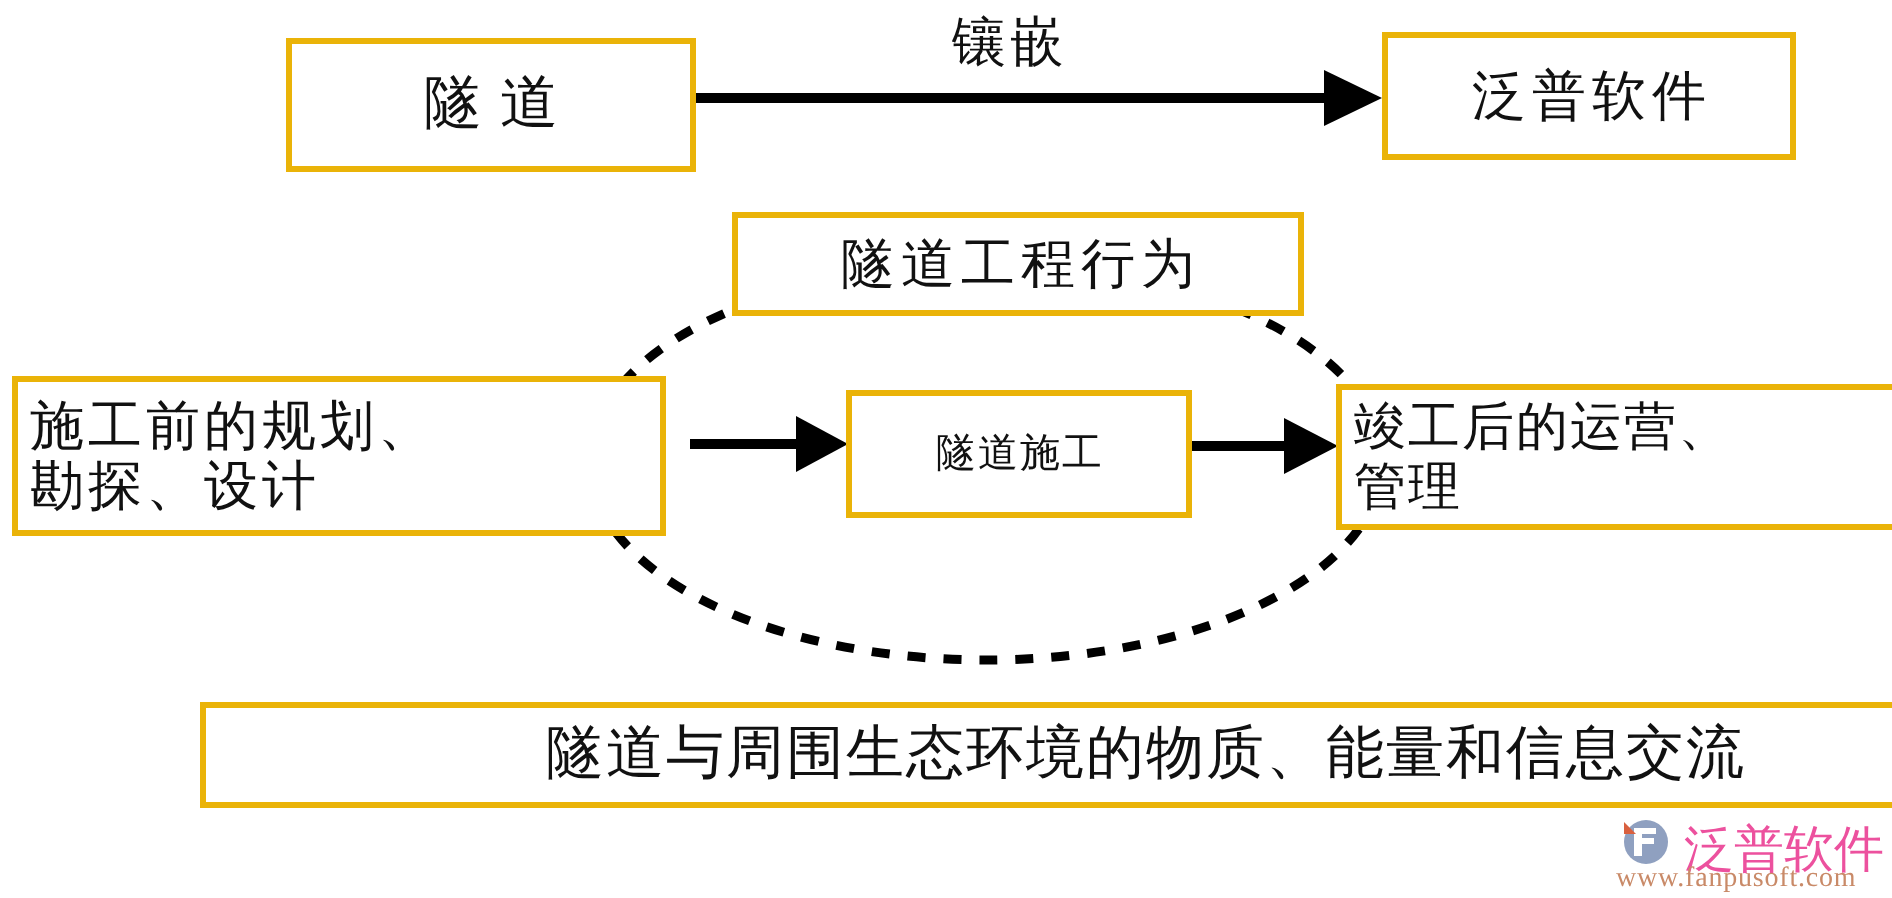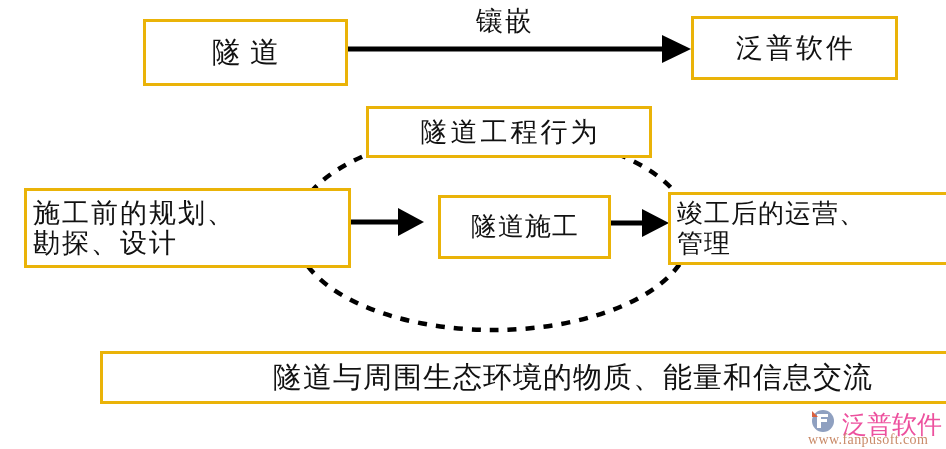--- a/index.html
+++ b/index.html
@@ -48,22 +48,22 @@
     color: #111111;
     letter-spacing: 2px;
     white-space: nowrap;
     text-align: center;
   }
 
   
   #box-tunnel        { left: 143px; top: 19px;  width: 205px; height: 67px;  font-size: 29px; letter-spacing: 9px; text-indent: 9px; }
   #box-ecosystem     { left: 691px; top: 16px;  width: 207px; height: 64px;  font-size: 27px; letter-spacing: 3px; text-indent: 3px; }
   #box-behavior      { left: 366px; top: 58px;  width: 286px; height: 52px;  font-size: 27px; letter-spacing: 3px; text-indent: 3px; margin-top: 48px; }
-  #box-preconstruct  { left: 24px;  top: 188px; width: 327px; height: 80px;  font-size: 27px; letter-spacing: 2px; }
-  #box-construct     { left: 438px; top: 195px; width: 173px; height: 64px;  font-size: 26px; letter-spacing: 1px; text-indent: 1px; }
+  #box-preconstruct  { left: 6px;  top: 188px; width: 327px; height: 80px;  font-size: 27px; letter-spacing: 2px; }
+  #box-construct     { left: 423px; top: 195px; width: 173px; height: 64px;  font-size: 20px; letter-spacing: 1px; text-indent: 1px; }
   #box-operation     { left: 668px; top: 192px; width: 305px; height: 73px;  font-size: 26px; letter-spacing: 1px; }
   #box-exchange      { left: 100px; top: 351px; width: 945px; height: 53px;  font-size: 29px; letter-spacing: 1px; text-indent: 1px; }
 
   #label-embed       { left: 476px; top: 3px;   font-size: 27px; }
 
   
   #watermark {
     position: absolute;
     left: 806px;
     top: 408px;

